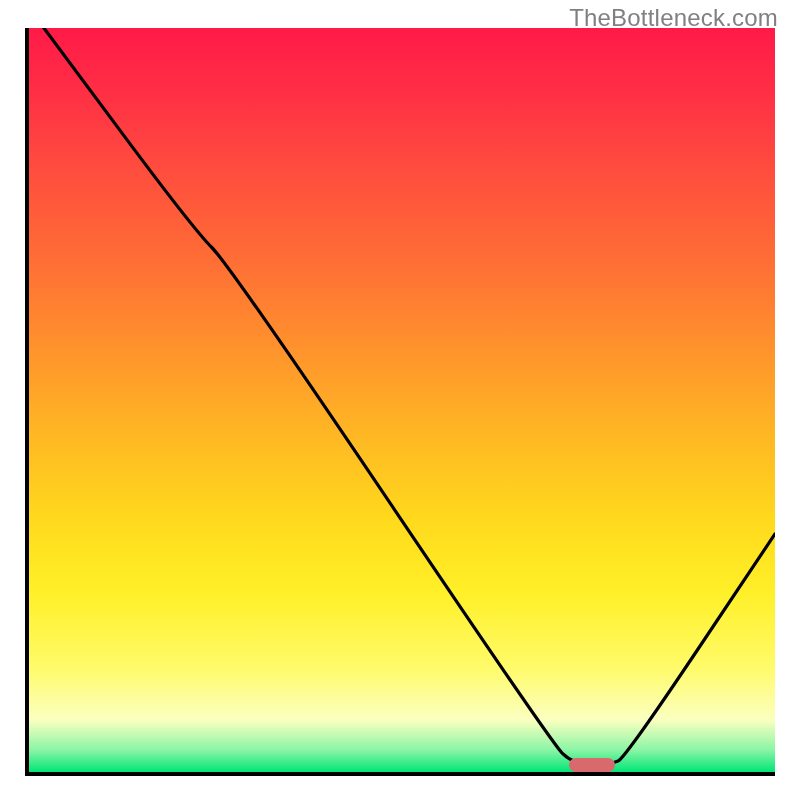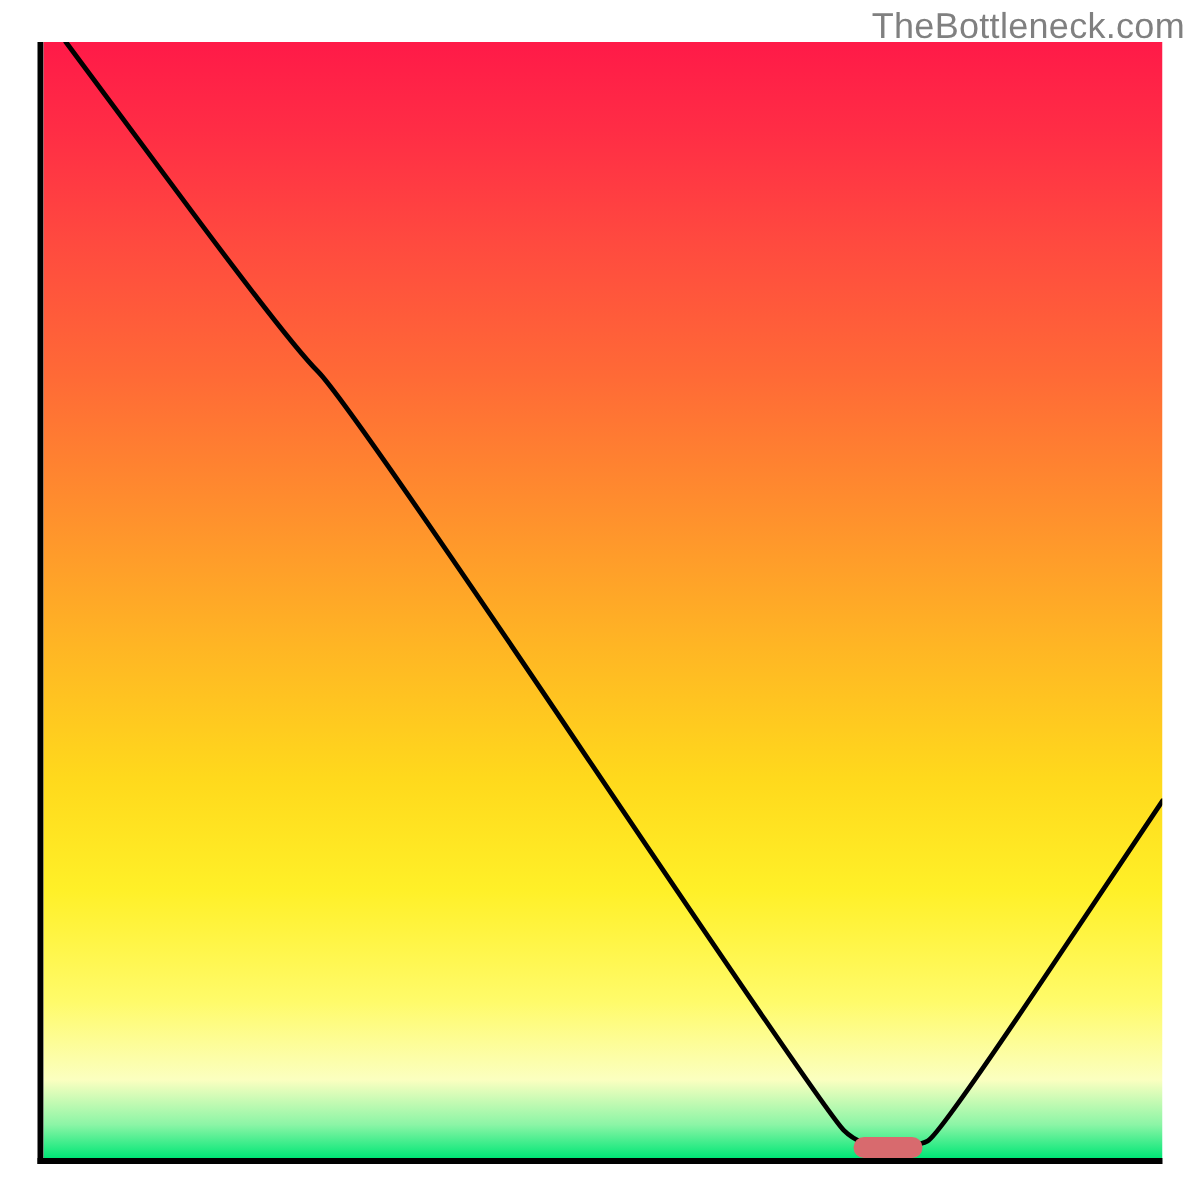--- a/index.html
+++ b/index.html
@@ -11,21 +11,21 @@
     font-family: Arial, Helvetica, sans-serif;
   }
   .container {
     position: relative;
     width: 800px;
     height: 800px;
   }
   .watermark {
     position: absolute;
     top: 4px;
-    right: 10px;
+    right: 22px;
     color: #808080;
     font-size: 24px;
     font-weight: 500;
     letter-spacing: 0.2px;
     z-index: 5;
   }
   .plot-frame {
     position: absolute;
     left: 25px;
     top: 28px;

